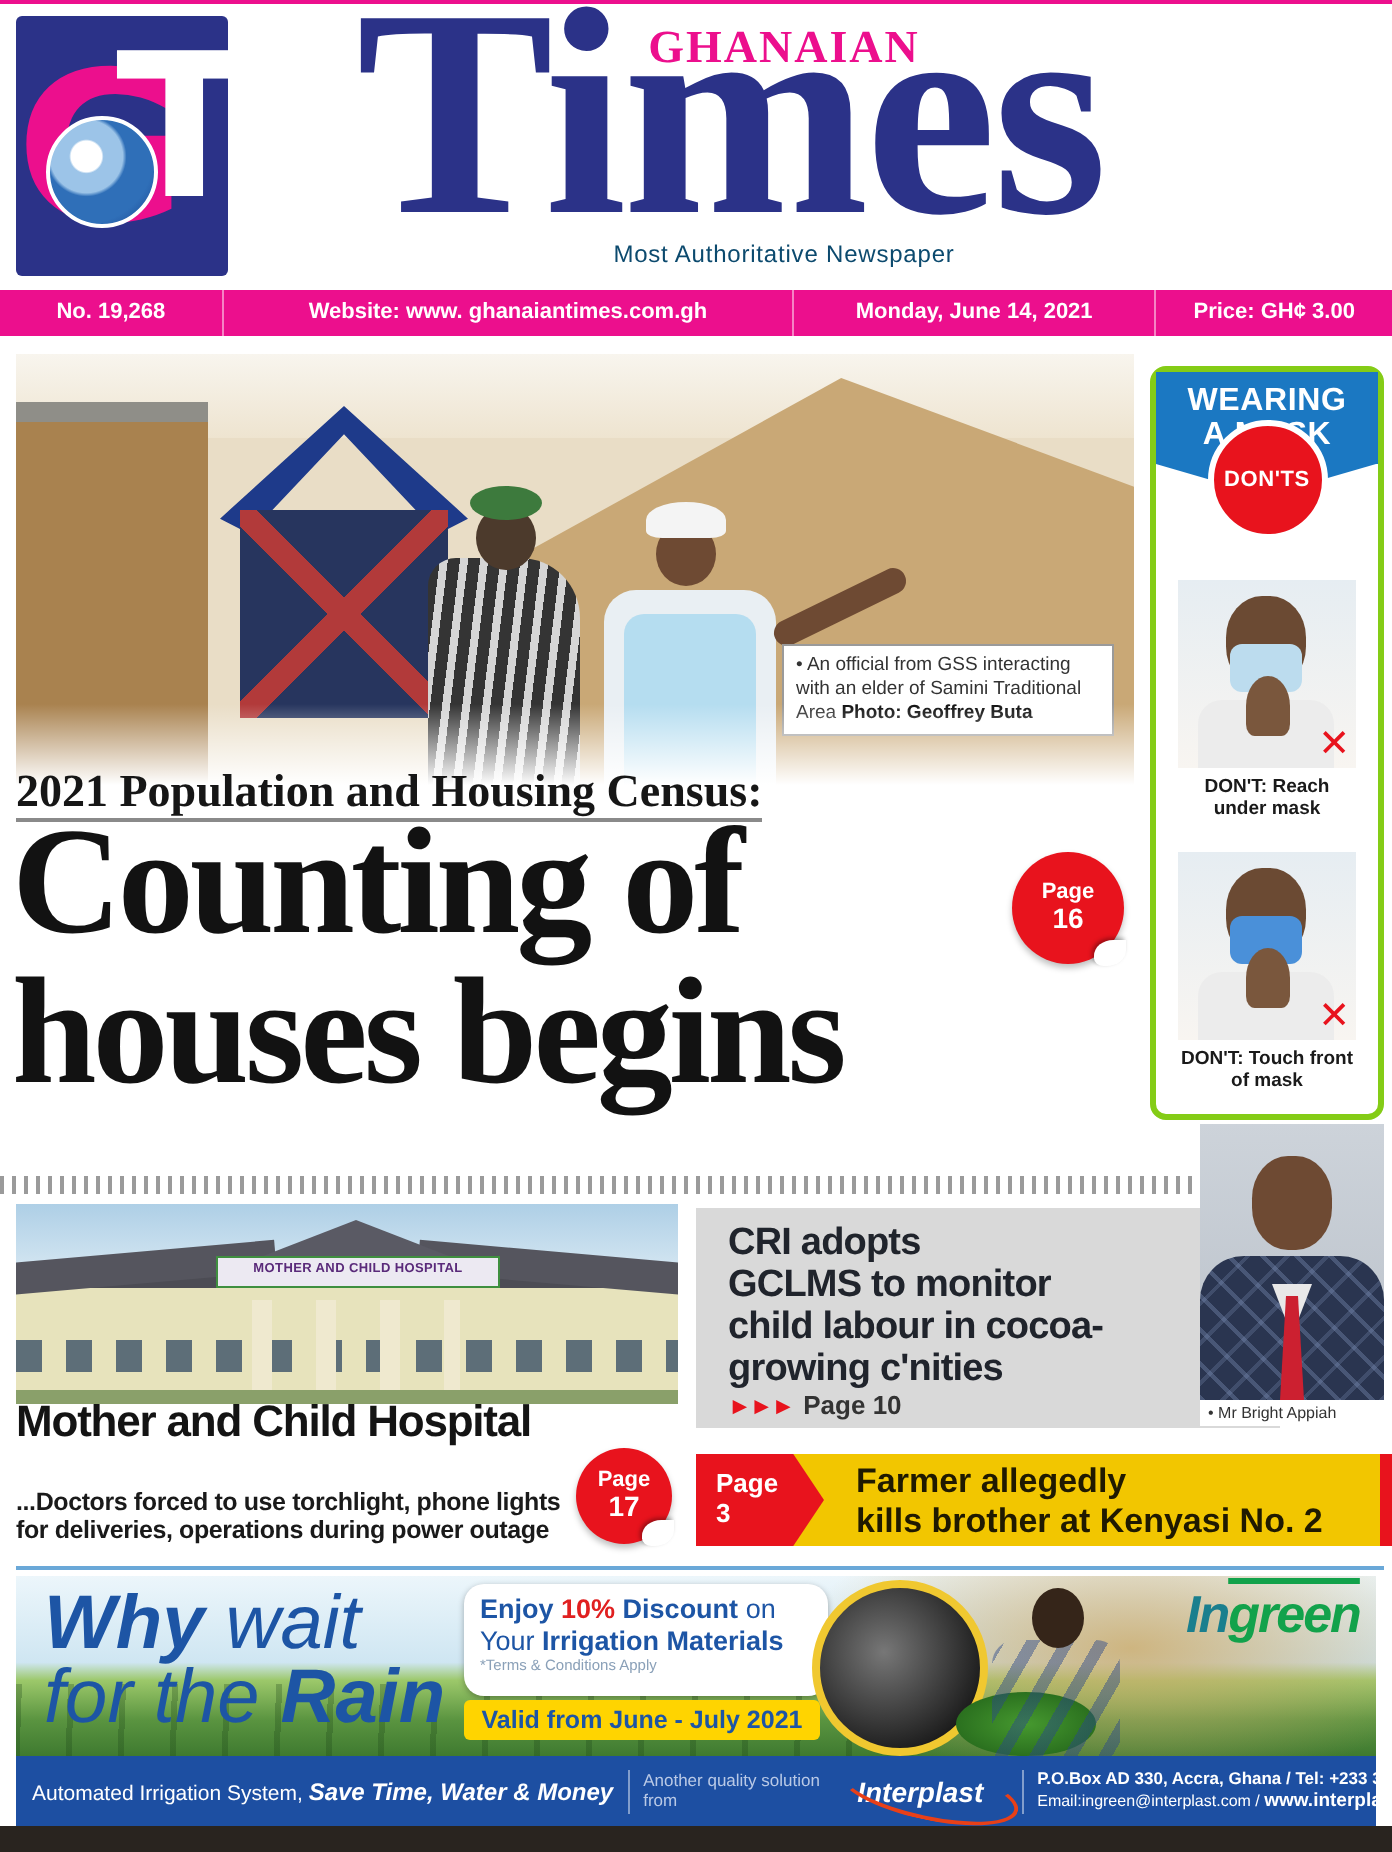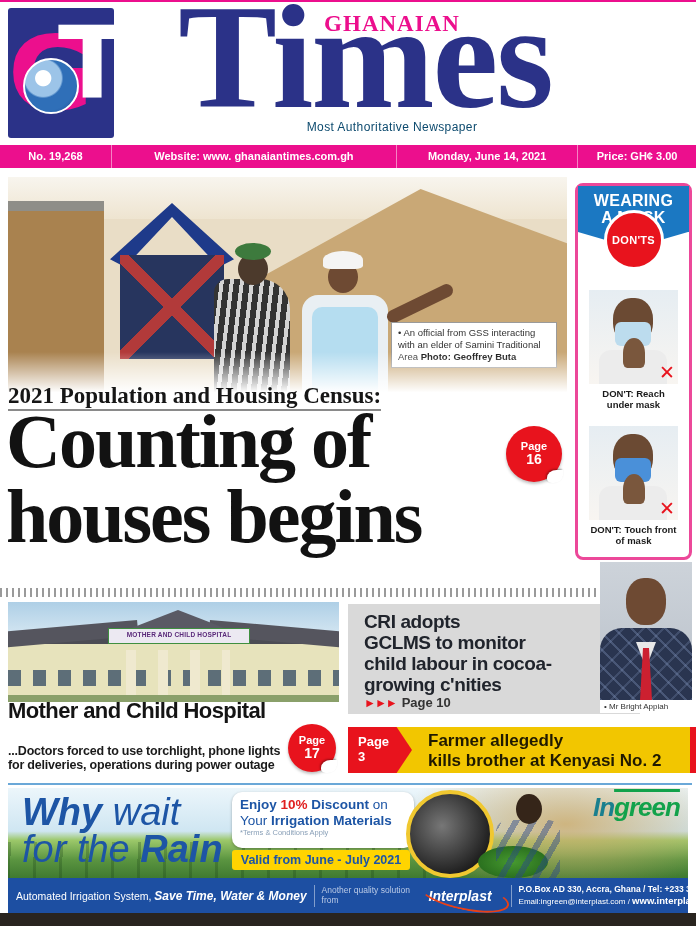--- a/index.html
+++ b/index.html
@@ -47,21 +47,21 @@
   .mp-off-head{position:absolute;left:320px;top:84px;width:30px;height:32px;border-radius:50%;background:#6e4a33;}
   .mp-off-cap{position:absolute;left:315px;top:74px;width:40px;height:18px;border-radius:50% 50% 20% 20%;background:#f4f4f4;}
   .mp-off-arm{position:absolute;left:376px;top:120px;width:72px;height:13px;border-radius:7px;background:#6e4a33;
     transform:rotate(-26deg);}
   .mp-cap{position:absolute;right:10px;bottom:30px;width:152px;background:#fff;border:1px solid #9a9a9a;
     padding:4px 6px;font:400 9.5px/1.25 "Liberation Sans",sans-serif;color:#333;}
   .mp-cap b{color:#111;}
   .mp-fade{position:absolute;left:0;bottom:0;width:100%;height:46px;background:linear-gradient(rgba(255,255,255,0),#fff 88%);}
 
   
-  #maskpanel{left:575px;top:183px;width:117px;height:377px;border:3px solid #ec4899;border-radius:8px;
+  #maskpanel{left:575px;top:183px;width:117px;height:377px;border:3px solid #84cc16;border-radius:8px;
     background:#fff;box-sizing:border-box;}
   .mask-head{position:absolute;left:0;top:0;width:100%;height:46px;background:#1b78c2;color:#fff;text-align:center;
     font:800 16px/1.05 "Liberation Sans",sans-serif;padding-top:7px;box-sizing:border-box;letter-spacing:.3px;}
   .mask-notch{position:absolute;left:0;top:46px;width:0;height:0;
     border-left:55.5px solid transparent;border-right:55.5px solid transparent;border-top:16px solid #1b78c2;}
   .donts{position:absolute;left:50%;top:24px;transform:translateX(-50%);width:54px;height:54px;border-radius:50%;
     background:#e8131d;border:3px solid #fff;color:#fff;display:flex;align-items:center;justify-content:center;
     font:800 11px "Liberation Sans",sans-serif;letter-spacing:.3px;}
   .mask-photo{position:absolute;left:11px;width:89px;height:94px;overflow:hidden;
     background:linear-gradient(#e6edf2,#f8f5f1);}

